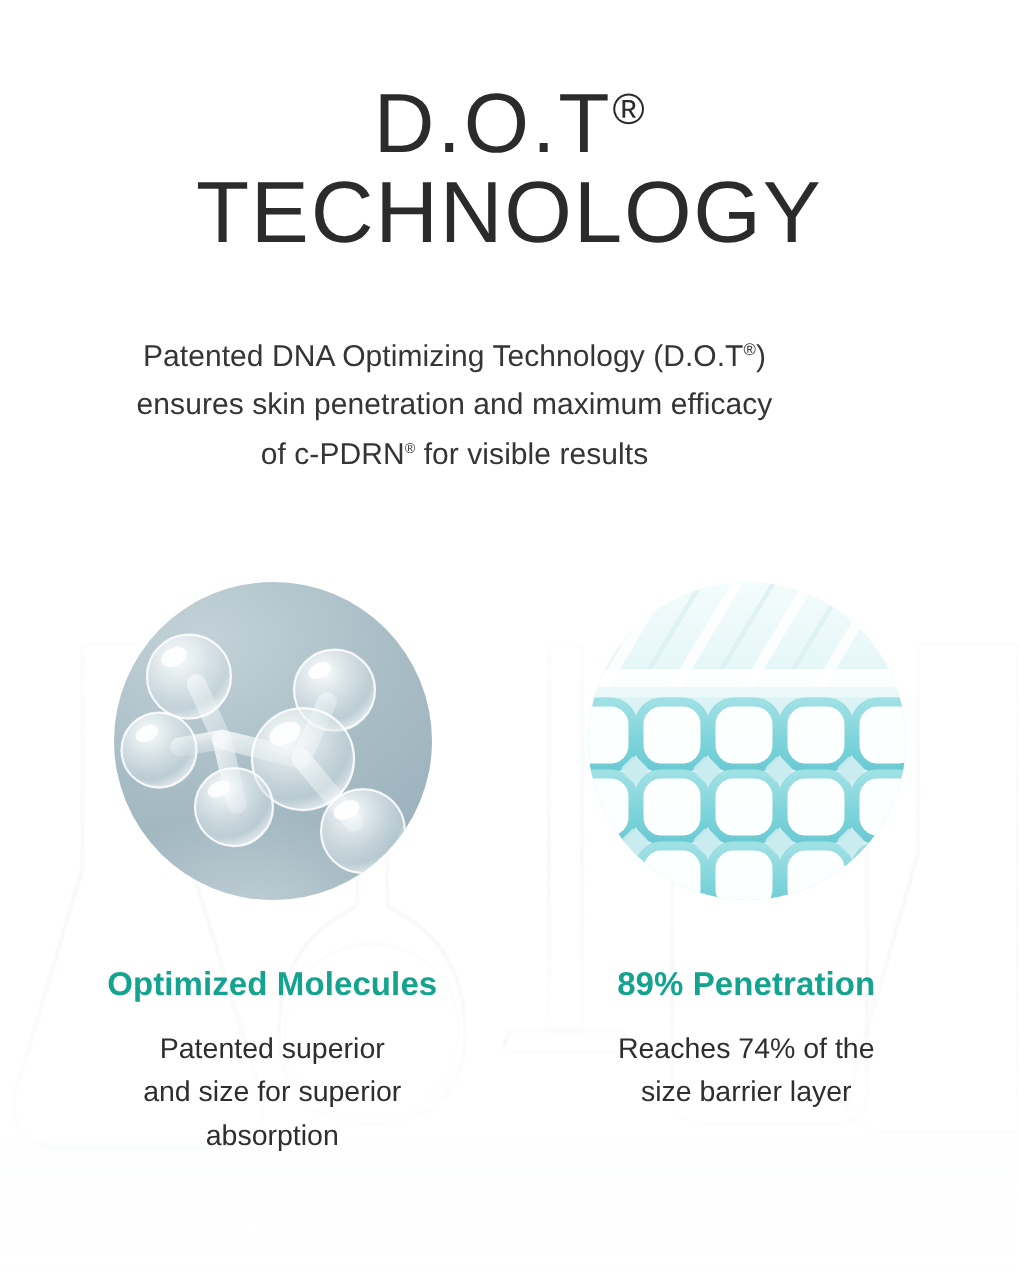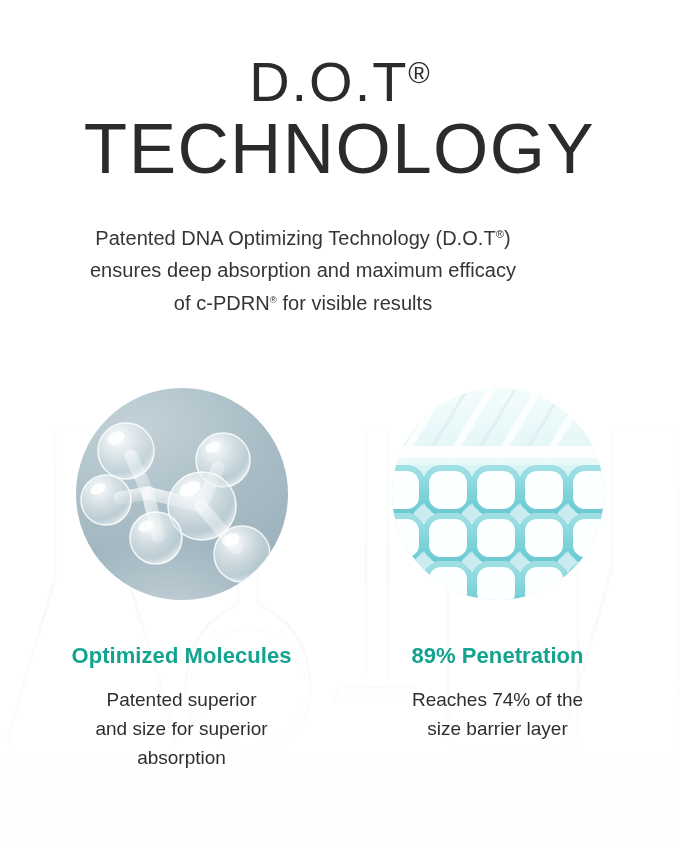--- a/index.html
+++ b/index.html
@@ -42,21 +42,21 @@
     font-family: "Liberation Sans", sans-serif;
     font-weight: 300;
     letter-spacing: 0.035em;
     line-height: 1.06;
     white-space: nowrap;
   }
   .title-line-1 {
     font-size: 56px;
   }
   .title-line-2 {
-    font-size: 71px;
+    font-size: 58px;
     letter-spacing: 0.02em;
   }
   .reg-title {
     font-size: 0.52em;
     vertical-align: 0.62em;
     letter-spacing: 0;
   }
 
   
   .subtitle {
@@ -182,21 +182,21 @@
     <rect x="0" y="330" width="679" height="90" fill="url(#gw2)" opacity="0.35"></rect>
   </svg>
 
   <div class="title-block">
     <div class="title-line title-line-1"><span>D.O.T</span><span class="reg-title">®</span></div>
     <div class="title-line title-line-2">TECHNOLOGY</div>
   </div>
 
   <div class="subtitle">
     <p><span>Patented DNA Optimizing Technology (D.O.T</span><span class="reg-sub">®</span><span>)</span></p>
-    <p>ensures deep absorption and maximum efficacy</p>
+    <p>ensures skin penetration and maximum efficacy</p>
     <p><span>of c-PDRN</span><span class="reg-tiny">®</span><span> for visible results</span></p>
   </div>
 
   <div class="cols">
 
     <div class="col col-left">
       <div class="circle circle-molecule">
         <div class="mol-floor"></div>
         <svg viewBox="0 0 212 212" width="212" height="212">
           <defs>

